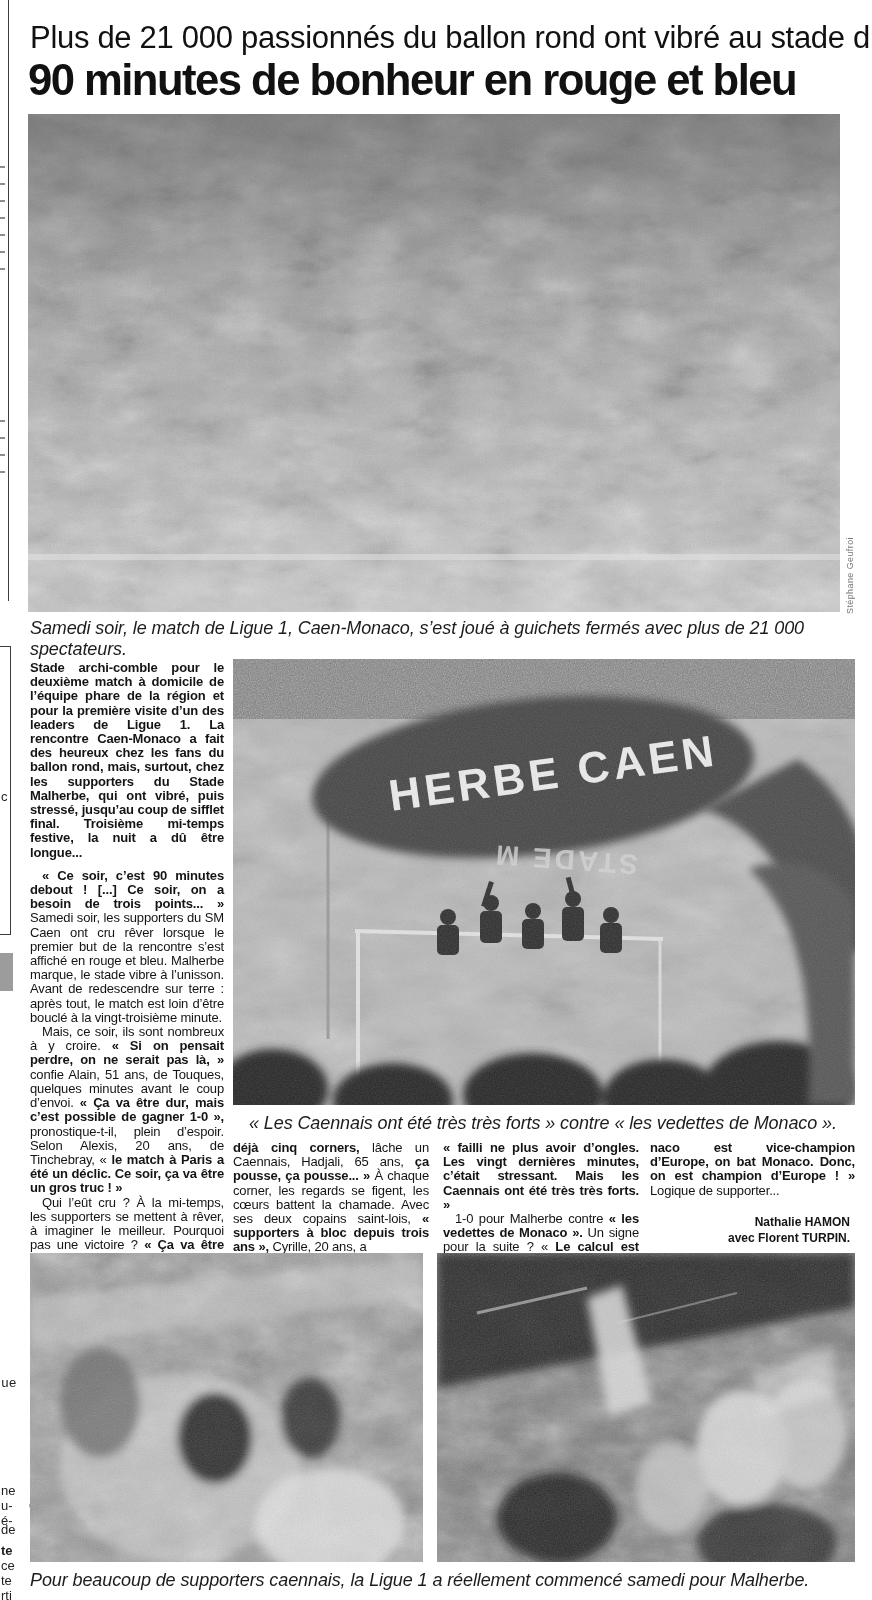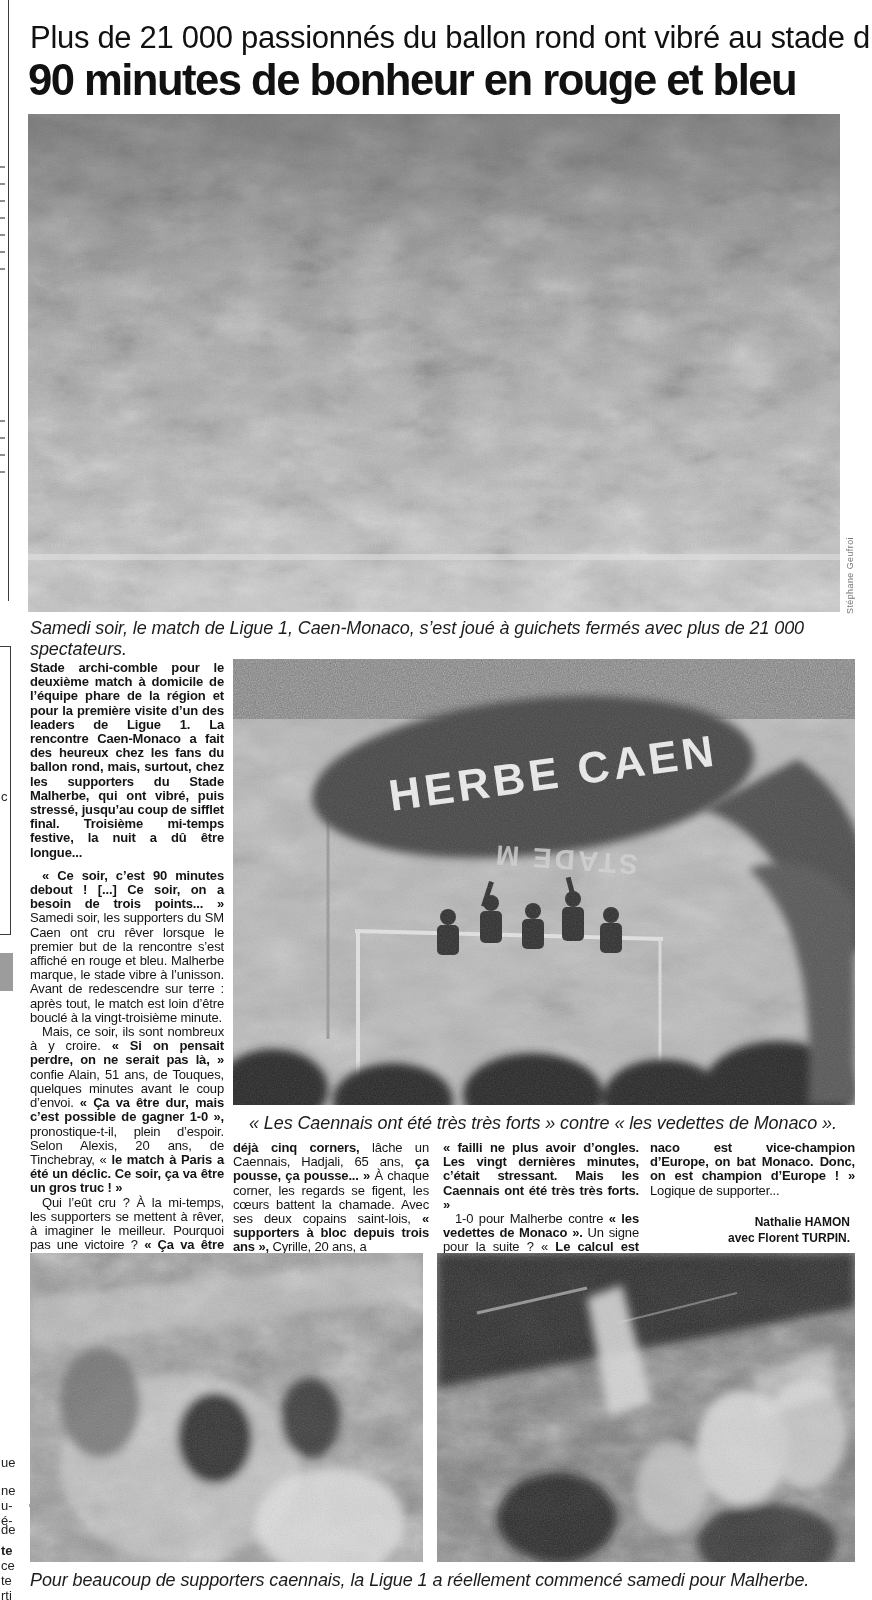--- a/index.html
+++ b/index.html
@@ -54,21 +54,21 @@
 <div class="page">
 
   <div class="abs" id="left-rule"></div>
   <div class="abs" id="left-dashes-a"></div>
   <div class="abs" id="left-dashes-b"></div>
   <div class="abs" id="edge-box"></div>
   <div class="abs" id="edge-block"></div>
   <div id="margin-frags">
       <span class="frag" style="top: 790px;">c</span>
       <span class="frag" style="top: 1498px; margin-left: 28px;">er-</span>
-      <span class="frag" style="top: 1456px;">ue</span>
+      <span class="frag" style="top: 1377px; font-family: Liberation Mono, monospace;">ue</span>
       <span class="frag" style="top: 1523px;">de</span>
       <span class="frag" style="top: 1484px;">ne</span>
       <span class="frag" style="top: 1499px;">u-</span>
       <span class="frag" style="top: 1514px;">é-</span>
       <span class="frag b" style="top: 1529px; padding-left: 40px;">ui</span>
       <span class="frag b" style="top: 1544px;">te</span>
       <span class="frag" style="top: 1559px;">ce</span>
       <span class="frag" style="top: 1574px;">te</span>
       <span class="frag" style="top: 1589px;">rti</span>
     </div>

